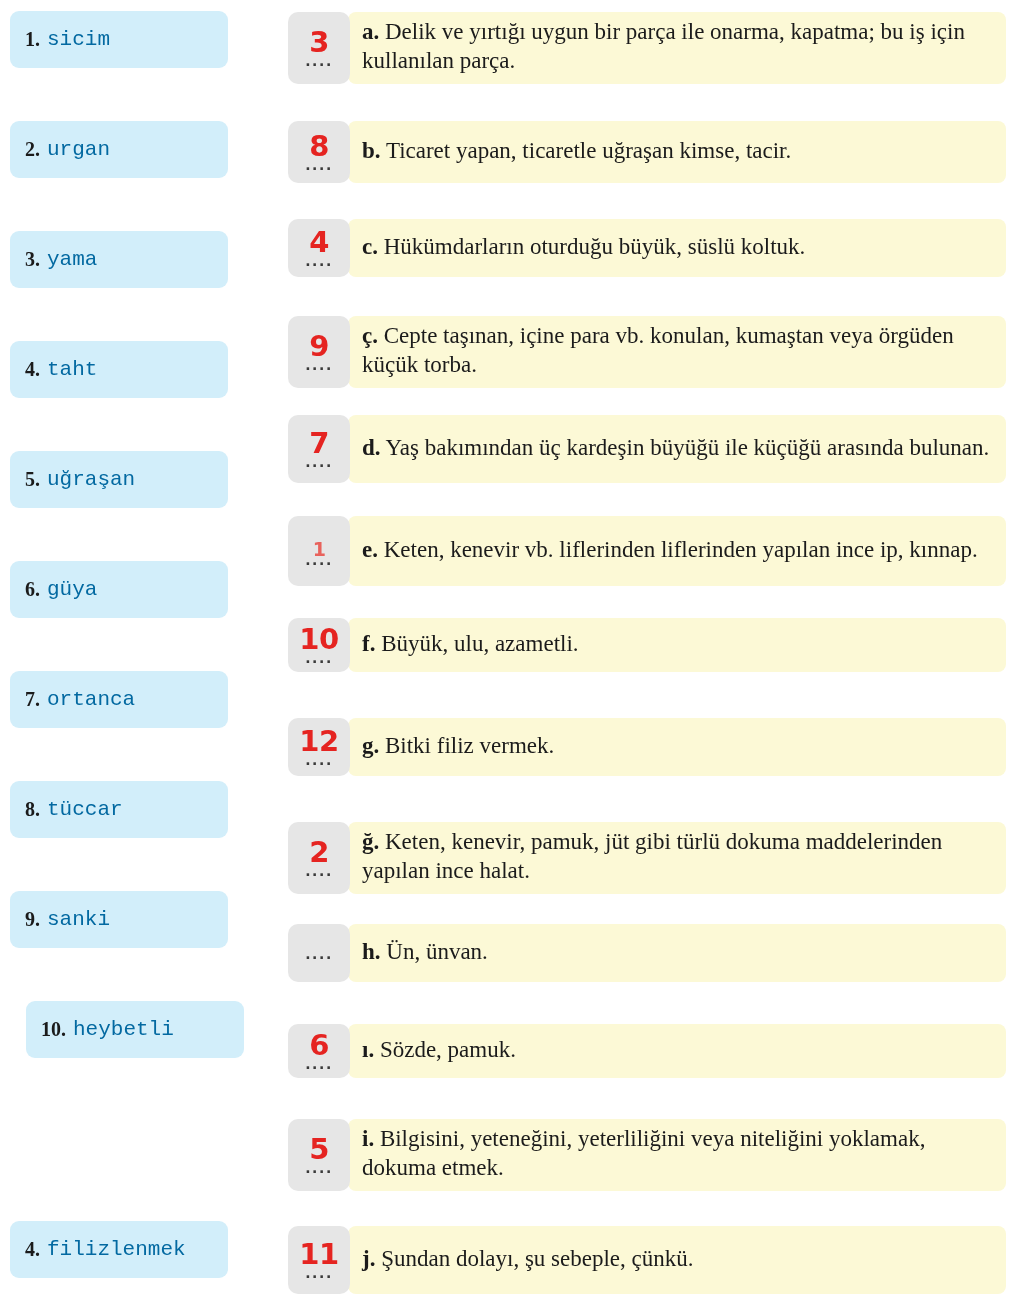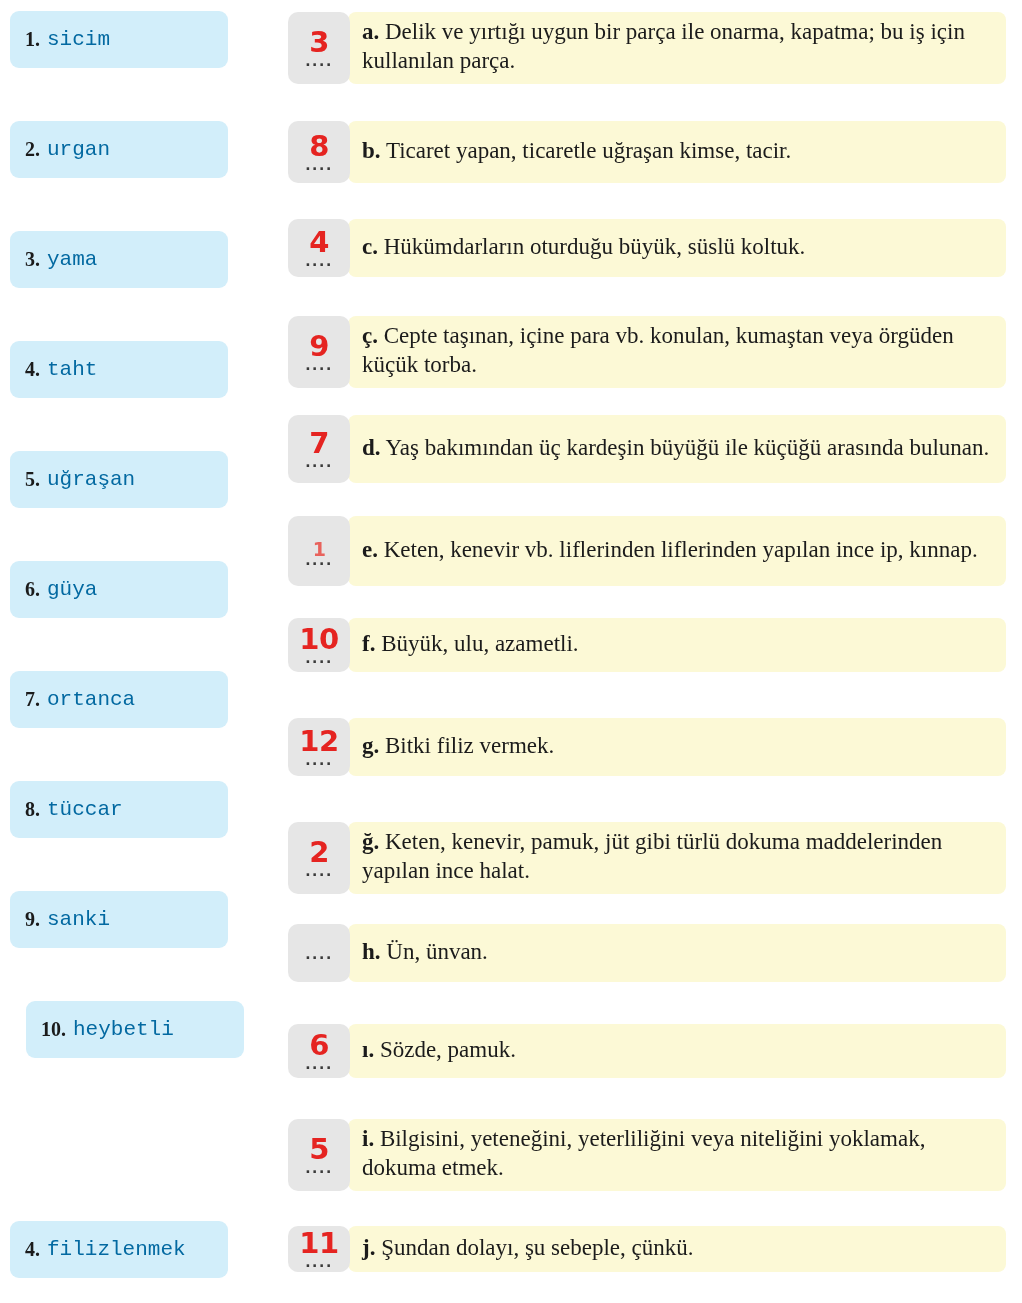--- a/index.html
+++ b/index.html
@@ -278,21 +278,21 @@
     </div>
     <div class="def-row" style="top: 1119px; height: 72px;">
       <div class="answer-box">
         <div class="answer-num">5</div>
         <div class="answer-dots">....</div>
       </div>
       <div class="def-body">
         <div class="def-para"><span class="def-letter">i.</span> <span>Bilgisini, yeteneğini, yeterliliğini veya niteliğini yoklamak, dokuma etmek.</span></div>
       </div>
     </div>
-    <div class="def-row" style="top: 1226px; height: 46px;">
+    <div class="def-row" style="top: 1226px; height: 68px;">
       <div class="answer-box">
         <div class="answer-num">11</div>
         <div class="answer-dots">....</div>
       </div>
       <div class="def-body">
         <div class="def-para"><span class="def-letter">j.</span> <span>Şundan dolayı, şu sebeple, çünkü.</span></div>
       </div>
     </div>
   </div>
 

